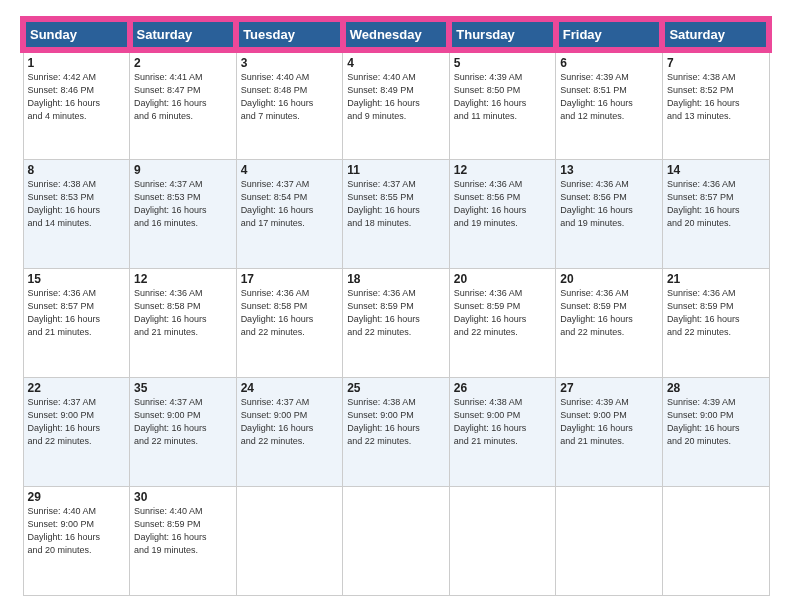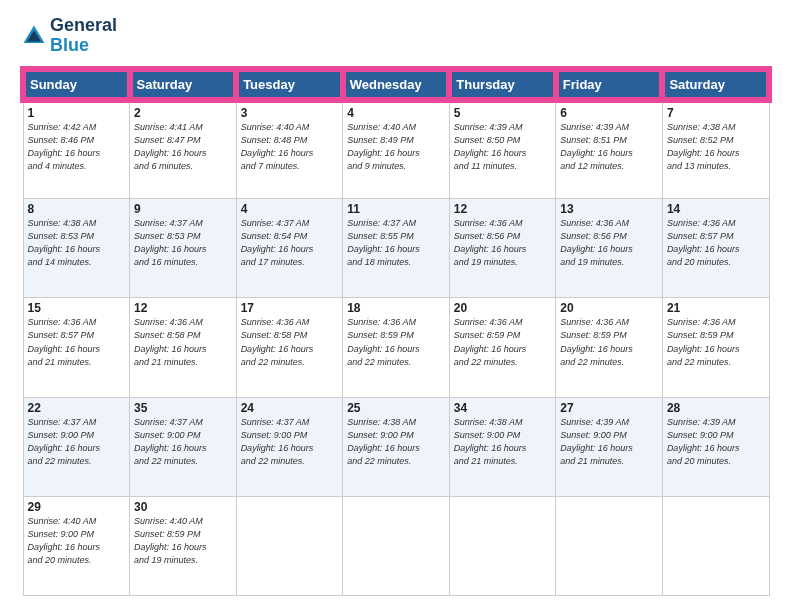--- a/index.html
+++ b/index.html
@@ -76,49 +76,32 @@
       font-size: 12px;
       font-weight: bold;
       color: #222;
       display: block;
       margin-bottom: 1px;
     }
     .cell-text {
       font-size: 9px;
       line-height: 1.45;
       color: #333;
-      font-style: italic;
     }
     .empty-cell {
       background: #f5f5f5;
     }
     .row-even td {
       background: #eef4fa;
     }
   </style>
 </head>
 <body>
 
 <div class="page">
-  <div class="header">
-    <div class="logo">
-      <svg class="logo-icon" viewBox="0 0 40 40" xmlns="http://www.w3.org/2000/svg">
-        <polygon points="20,5 35,30 5,30" fill="#1a8abf"></polygon>
-        <polygon points="20,12 30,28 10,28" fill="#1a3a5c"></polygon>
-      </svg>
-      <div>
-        <div style="font-size:18px;font-weight:bold;color:#1a3a5c;line-height:1.1;">General</div>
-        <div style="font-size:18px;font-weight:bold;color:#1a8abf;line-height:1.1;">Blue</div>
-      </div>
-    </div>
-    <div class="title-block">
-      <div class="month-title"></div>
-      <div class="subtitle"></div>
-    </div>
-  </div>
 
   <table class="calendar">
     <thead>
       <tr>
       <th>Sunday</th>
           <th>Saturday</th>
           <th>Tuesday</th>
           <th>Wednesday</th>
           <th>Thursday</th>
           <th>Friday</th>
@@ -227,21 +210,21 @@
           </td>
           <td>
             <span class="day-num">24</span>
             <div class="cell-text">Sunrise: 4:37 AM<br>Sunset: 9:00 PM<br>Daylight: 16 hours<br>and 22 minutes.</div>
           </td>
           <td>
             <span class="day-num">25</span>
             <div class="cell-text">Sunrise: 4:38 AM<br>Sunset: 9:00 PM<br>Daylight: 16 hours<br>and 22 minutes.</div>
           </td>
           <td>
-            <span class="day-num">34</span>
+            <span class="day-num">26</span>
             <div class="cell-text">Sunrise: 4:38 AM<br>Sunset: 9:00 PM<br>Daylight: 16 hours<br>and 21 minutes.</div>
           </td>
           <td>
             <span class="day-num">27</span>
             <div class="cell-text">Sunrise: 4:39 AM<br>Sunset: 9:00 PM<br>Daylight: 16 hours<br>and 21 minutes.</div>
           </td>
           <td>
             <span class="day-num">28</span>
             <div class="cell-text">Sunrise: 4:39 AM<br>Sunset: 9:00 PM<br>Daylight: 16 hours<br>and 20 minutes.</div>
           </td>

